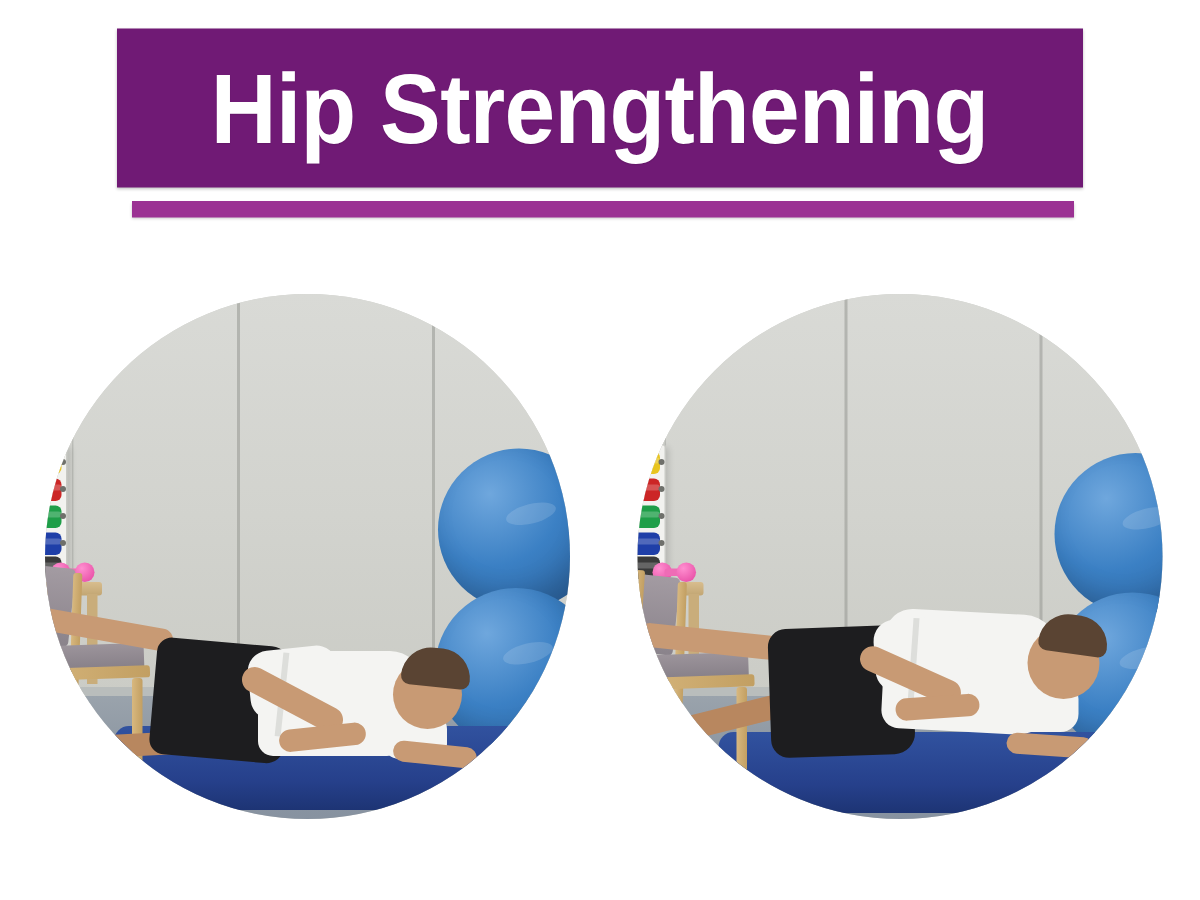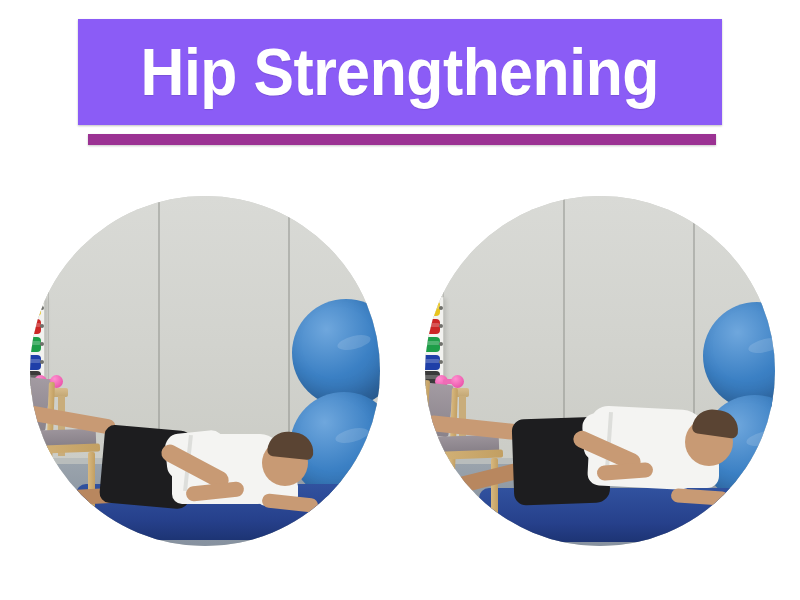--- a/index.html
+++ b/index.html
@@ -15,21 +15,21 @@
     position: relative;
   }
 
   
   #title-banner {
     position: absolute;
     left: 78px;
     top: 19px;
     width: 644px;
     height: 106px;
-    background: #8b5cf6;
+    background: #701a75;
     box-shadow: 0 1px 2px rgba(0,0,0,0.25);
     display: flex;
     align-items: center;
     justify-content: center;
   }
   #title-text {
     color: #ffffff;
     font-family: "Liberation Sans Narrow", "Liberation Sans", sans-serif;
     font-weight: bold;
     font-size: 66px;

